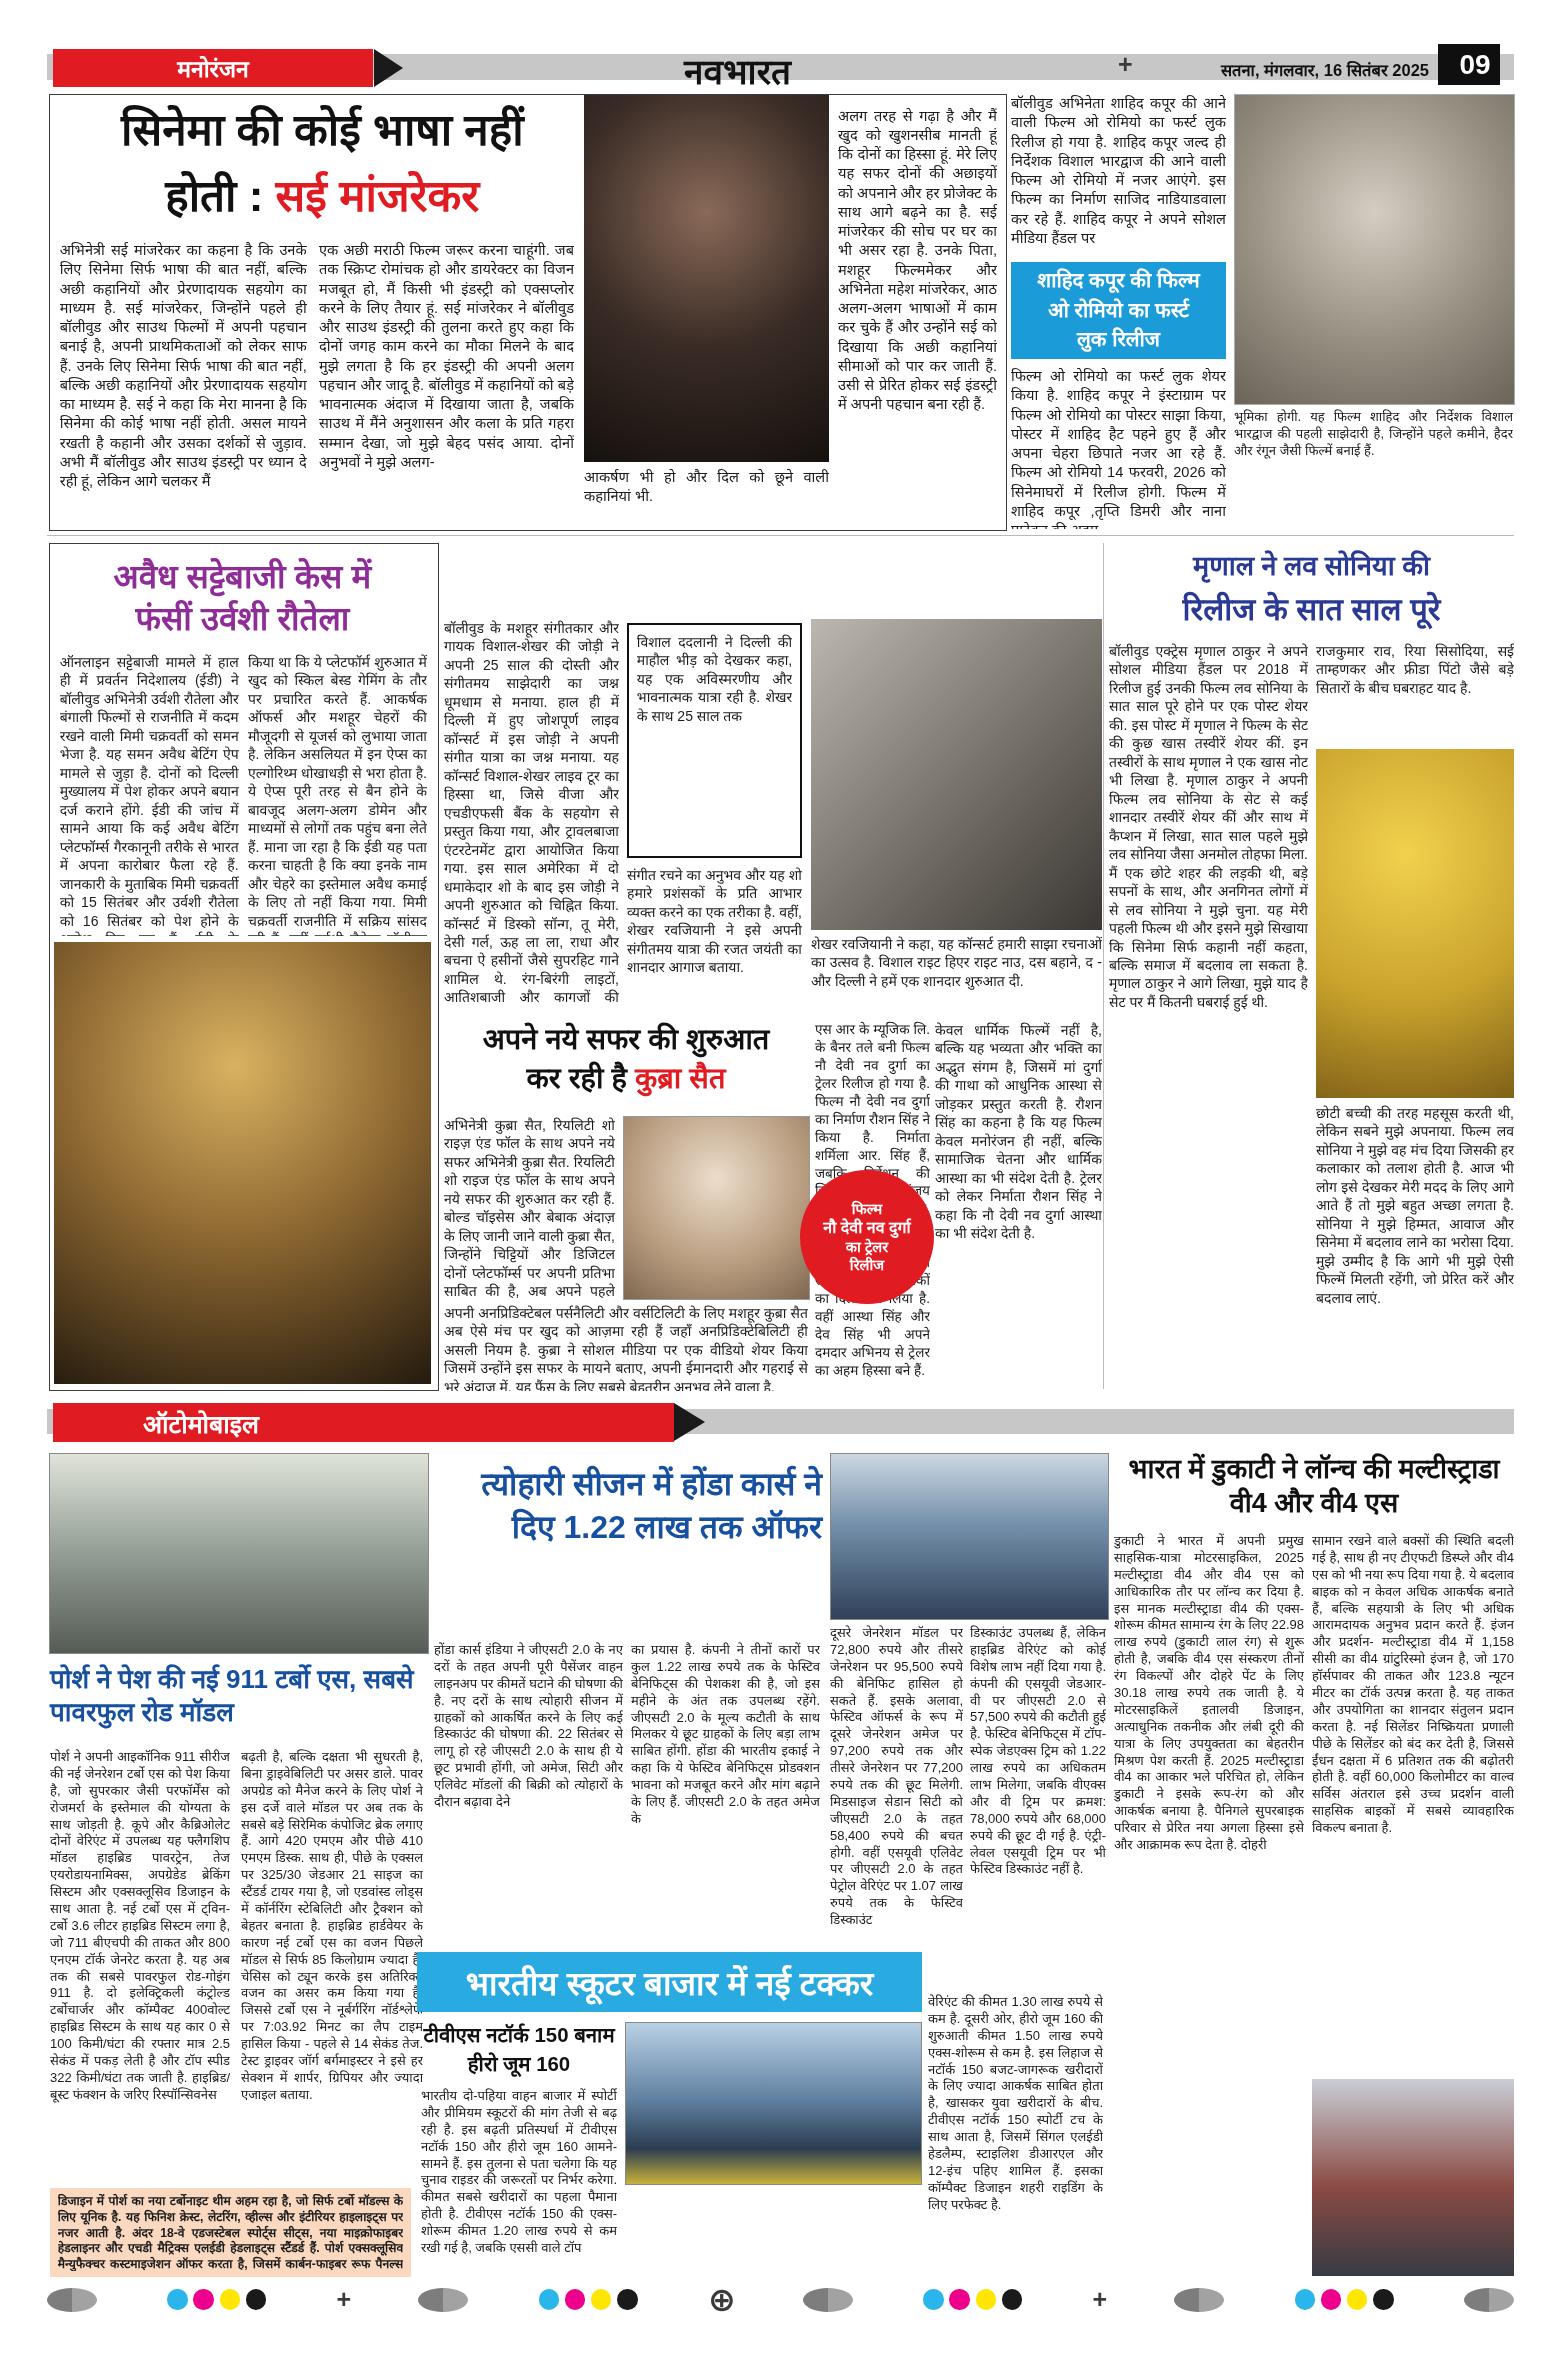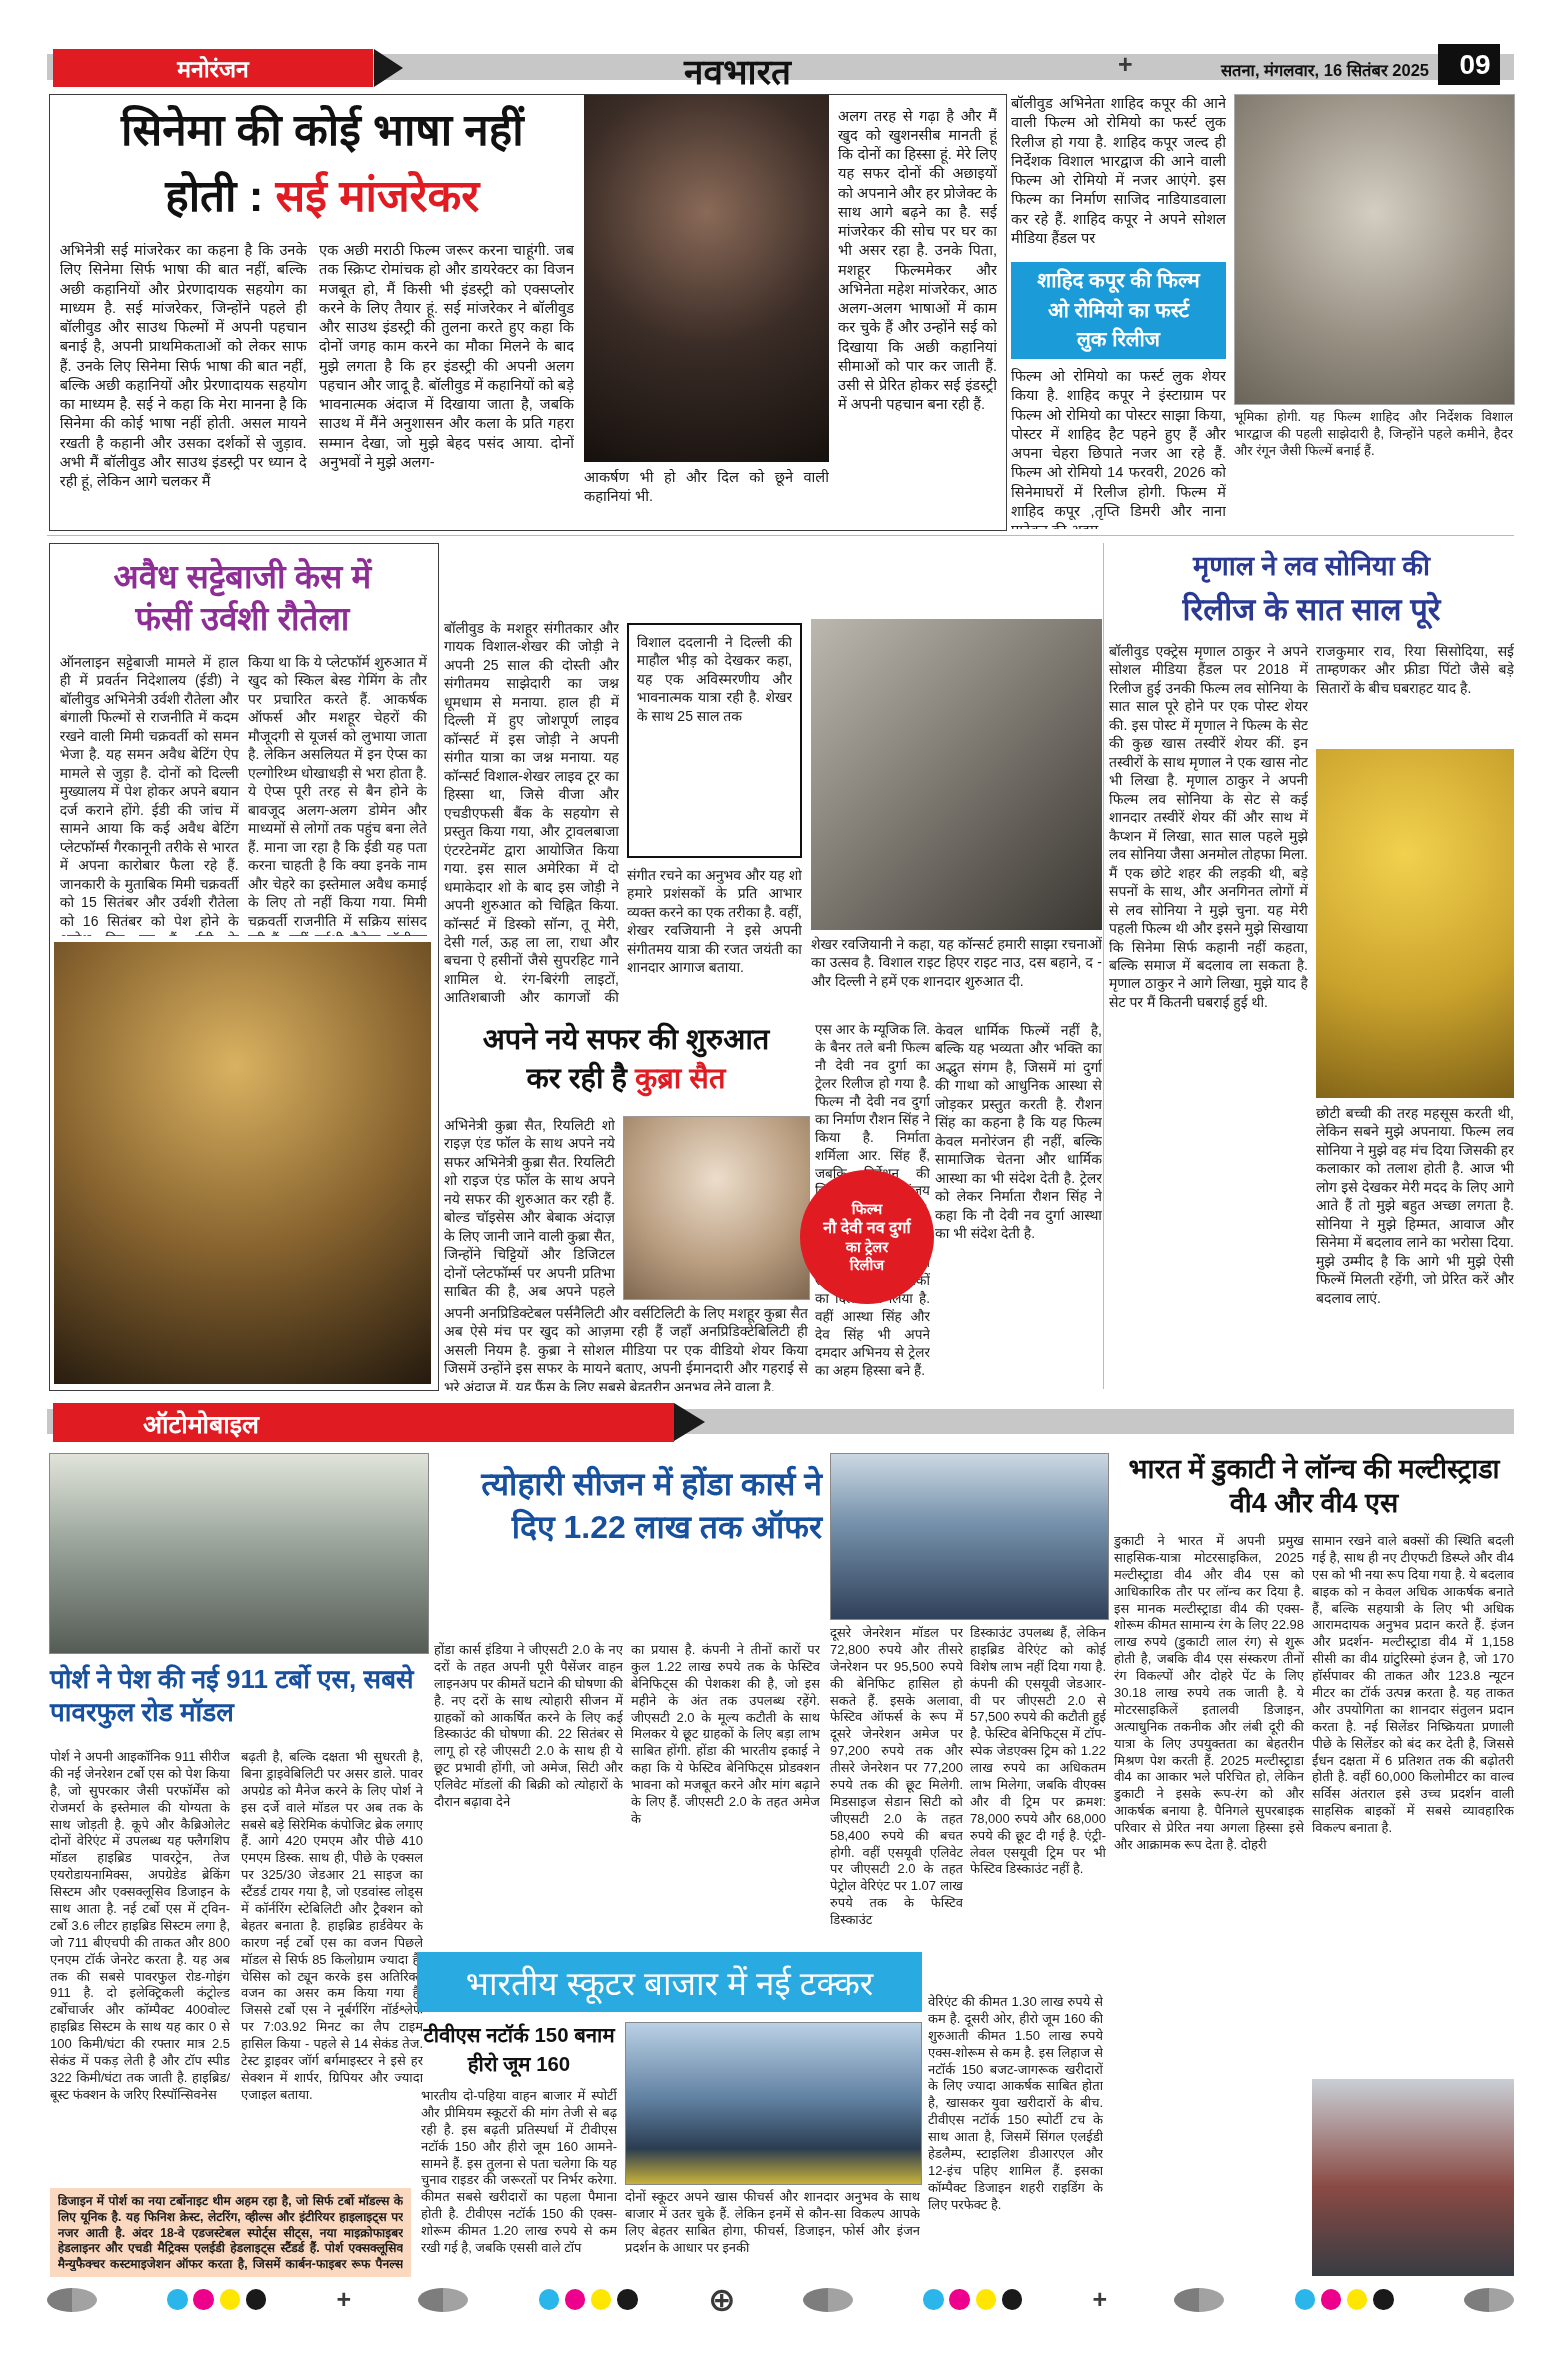--- a/index.html
+++ b/index.html
@@ -120,27 +120,26 @@
   <div class="abs ph" style="left:830px;top:1453px;width:277px;height:165px;border:1px solid #888;background:linear-gradient(180deg,#ccd8e3 0%,#7591ab 42%,#30415a 100%);"></div>
   <div class="abs ts" style="left:830px;top:1625px;width:133px;height:320px;">दूसरे जेनरेशन मॉडल पर 72,800 रुपये और तीसरे जेनरेशन पर 95,500 रुपये की बेनिफिट हासिल हो सकते हैं. इसके अलावा, फेस्टिव ऑफर्स के रूप में दूसरे जेनरेशन अमेज पर 97,200 रुपये तक और तीसरे जेनरेशन पर 77,200 रुपये तक की छूट मिलेगी. मिडसाइज सेडान सिटी को जीएसटी 2.0 के तहत 58,400 रुपये की बचत होगी. वहीं एसयूवी एलिवेट पर जीएसटी 2.0 के तहत पेट्रोल वेरिएंट पर 1.07 लाख रुपये तक के फेस्टिव डिस्काउंट</div>
   <div class="abs ts" style="left:970px;top:1625px;width:136px;height:320px;">डिस्काउंट उपलब्ध हैं, लेकिन हाइब्रिड वेरिएंट को कोई विशेष लाभ नहीं दिया गया है. कंपनी की एसयूवी जेडआर-वी पर जीएसटी 2.0 से 57,500 रुपये की कटौती हुई है. फेस्टिव बेनिफिट्स में टॉप-स्पेक जेडएक्स ट्रिम को 1.22 लाख रुपये का अधिकतम लाभ मिलेगा, जबकि वीएक्स और वी ट्रिम पर क्रमश: 78,000 रुपये और 68,000 रुपये की छूट दी गई है. एंट्री-लेवल एसयूवी ट्रिम पर भी फेस्टिव डिस्काउंट नहीं है.</div>
 
   <div class="abs hl ctr" style="left:1114px;top:1453px;width:400px;font-size:27px;color:#111;line-height:1.25;">भारत में डुकाटी ने लॉन्च की मल्टीस्ट्राडा वी4 और वी4 एस</div>
   <div class="abs ts" style="left:1114px;top:1533px;width:190px;height:742px;">डुकाटी ने भारत में अपनी प्रमुख साहसिक-यात्रा मोटरसाइकिल, 2025 मल्टीस्ट्राडा वी4 और वी4 एस को आधिकारिक तौर पर लॉन्च कर दिया है. इस मानक मल्टीस्ट्राडा वी4 की एक्स-शोरूम कीमत सामान्य रंग के लिए 22.98 लाख रुपये (डुकाटी लाल रंग) से शुरू होती है, जबकि वी4 एस संस्करण तीनों रंग विकल्पों और दोहरे पेंट के लिए 30.18 लाख रुपये तक जाती है. ये मोटरसाइकिलें इतालवी डिजाइन, अत्याधुनिक तकनीक और लंबी दूरी की यात्रा के लिए उपयुक्तता का बेहतरीन मिश्रण पेश करती हैं. 2025 मल्टीस्ट्राडा वी4 का आकार भले परिचित हो, लेकिन डुकाटी ने इसके रूप-रंग को और आकर्षक बनाया है. पैनिगले सुपरबाइक परिवार से प्रेरित नया अगला हिस्सा इसे और आक्रामक रूप देता है. दोहरी</div>
   <div class="abs ts" style="left:1312px;top:1533px;width:202px;height:540px;">सामान रखने वाले बक्सों की स्थिति बदली गई है, साथ ही नए टीएफटी डिस्प्ले और वी4 एस को भी नया रूप दिया गया है. ये बदलाव बाइक को न केवल अधिक आकर्षक बनाते हैं, बल्कि सहयात्री के लिए भी अधिक आरामदायक अनुभव प्रदान करते हैं. इंजन और प्रदर्शन- मल्टीस्ट्राडा वी4 में 1,158 सीसी का वी4 ग्रांटुरिस्मो इंजन है, जो 170 हॉर्सपावर की ताकत और 123.8 न्यूटन मीटर का टॉर्क उत्पन्न करता है. यह ताकत और उपयोगिता का शानदार संतुलन प्रदान करता है. नई सिलेंडर निष्क्रियता प्रणाली पीछे के सिलेंडर को बंद कर देती है, जिससे ईंधन दक्षता में 6 प्रतिशत तक की बढ़ोतरी होती है. वहीं 60,000 किलोमीटर का वाल्व सर्विस अंतराल इसे उच्च प्रदर्शन वाली साहसिक बाइकों में सबसे व्यावहारिक विकल्प बनाता है.</div>
   <div class="abs ph" style="left:1312px;top:2079px;width:202px;height:197px;background:linear-gradient(180deg,#c9cfd6 0%,#8a4a43 55%,#373c43 100%);"></div>
 
   <div class="abs" style="left:417px;top:1952px;width:505px;height:60px;background:#29aae1;display:flex;align-items:center;justify-content:center;">
-    <span style="color:#fff;font-size:33px;font-weight:normal;">भारतीय स्कूटर बाजार में नई टक्कर</span>
+    <span style="color:#fff;font-size:33px;font-weight:bold;">भारतीय स्कूटर बाजार में नई टक्कर</span>
   </div>
   <div class="abs hl ctr" style="left:421px;top:2024px;width:196px;font-size:20.4px;color:#111;">टीवीएस नटॉर्क 150 बनाम</div>
   <div class="abs hl ctr" style="left:421px;top:2053px;width:196px;font-size:20.4px;color:#111;">हीरो जूम 160</div>
   <div class="abs ts" style="left:421px;top:2088px;width:196px;height:188px;">भारतीय दो-पहिया वाहन बाजार में स्पोर्टी और प्रीमियम स्कूटरों की मांग तेजी से बढ़ रही है. इस बढ़ती प्रतिस्पर्धा में टीवीएस नटॉर्क 150 और हीरो जूम 160 आमने-सामने हैं. इस तुलना से पता चलेगा कि यह चुनाव राइडर की जरूरतों पर निर्भर करेगा. कीमत सबसे खरीदारों का पहला पैमाना होती है. टीवीएस नटॉर्क 150 की एक्स-शोरूम कीमत 1.20 लाख रुपये से कम रखी गई है, जबकि एससी वाले टॉप</div>
   <div class="abs ph" style="left:625px;top:2022px;width:295px;height:161px;border:1px solid #888;background:linear-gradient(180deg,#b9d1e5 0%,#5f7fa0 48%,#2b3d51 78%,#c9b23a 100%);"></div>
-  <div class="abs ts" style="left:625px;top:2189px;width:295px;height:87px;">दोनों स्कूटर अपने खास फीचर्स और शानदार अनुभव के साथ बाजार में उतर चुके हैं. लेकिन इनमें से कौन-सा विकल्प आपके लिए बेहतर साबित होगा, फीचर्स, डिजाइन, फोर्स और इंजन प्रदर्शन के आधार पर इनकी</div>
   <div class="abs ts" style="left:928px;top:1994px;width:175px;height:281px;">वेरिएंट की कीमत 1.30 लाख रुपये से कम है. दूसरी ओर, हीरो जूम 160 की शुरुआती कीमत 1.50 लाख रुपये एक्स-शोरूम से कम है. इस लिहाज से नटॉर्क 150 बजट-जागरूक खरीदारों के लिए ज्यादा आकर्षक साबित होता है, खासकर युवा खरीदारों के बीच. टीवीएस नटॉर्क 150 स्पोर्टी टच के साथ आता है, जिसमें सिंगल एलईडी हेडलैम्प, स्टाइलिश डीआरएल और 12-इंच पहिए शामिल हैं. इसका कॉम्पैक्ट डिजाइन शहरी राइडिंग के लिए परफेक्ट है.</div>
 
   <div class="abs" style="left:47px;top:2282px;width:1467px;height:35px;display:flex;align-items:center;justify-content:space-between;">
     <span class="oval"></span>
     <span class="cmyk">
       <span class="dot" style="background:#2ab6ea;"></span>
         <span class="dot" style="background:#ec008c;"></span>
         <span class="dot" style="background:#ffe600;"></span>
         <span class="dot" style="background:#1a1a1a;"></span>
     </span>

